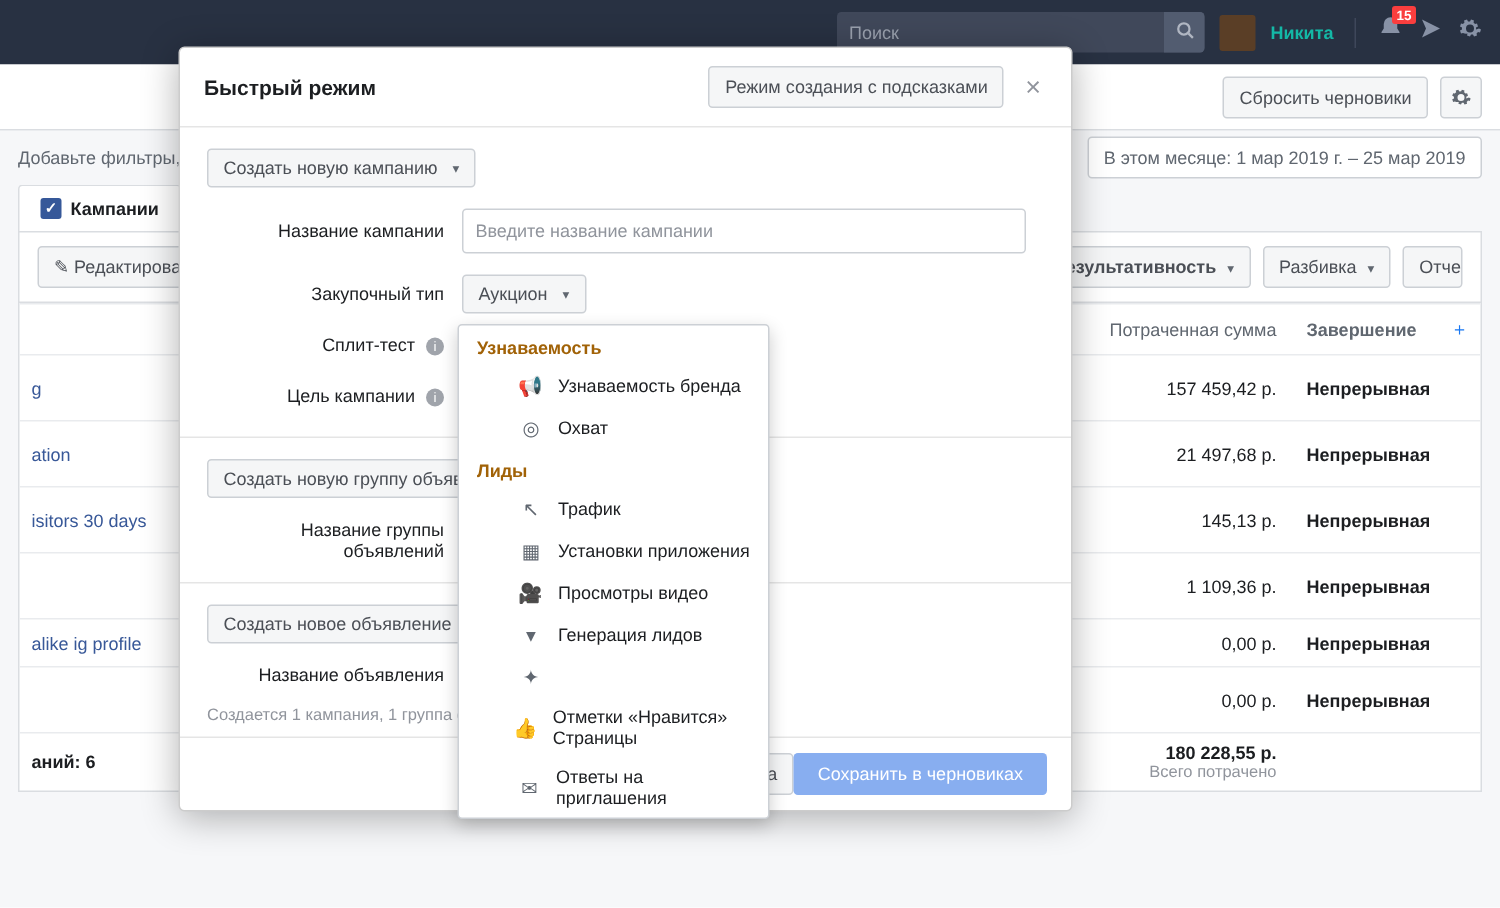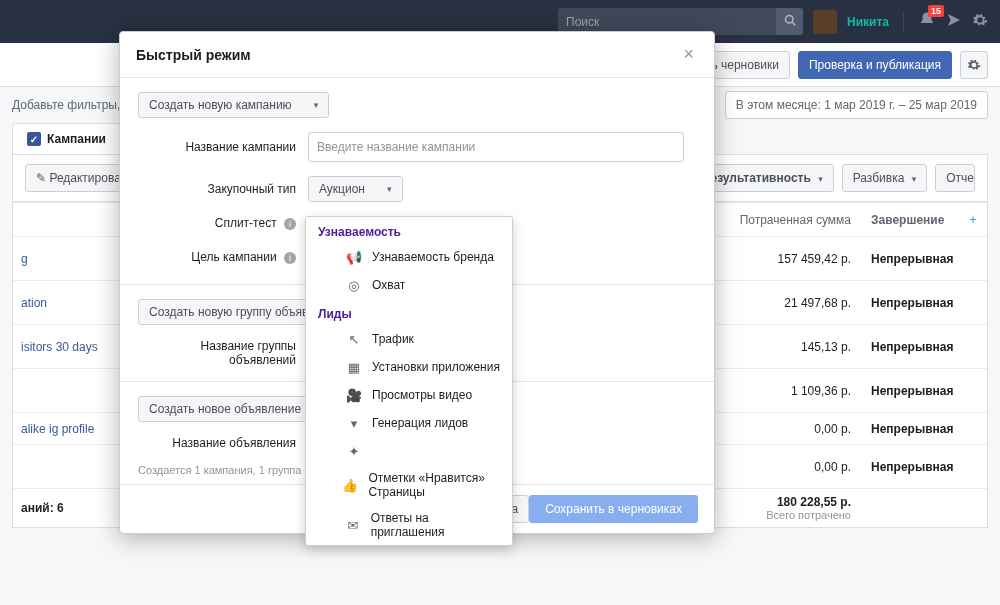--- a/index.html
+++ b/index.html
@@ -71,27 +71,27 @@
   .modal-foot { display:flex; align-items:center; justify-content:flex-end; padding:10px 16px; border-top:1px solid #e5e5e5; }
 
   .section-dd { display:inline-block; }
   .section-sep { height:1px; background:#e5e5e5; margin:14px -18px; }
 
   .form-row { display:flex; align-items:center; margin:14px 0; }
   .form-label { width:170px; text-align:right; padding-right:12px; color:#1c1e21; font-size:12px; }
   .info-dot { display:inline-block; width:12px; height:12px; border-radius:50%; background:#a0a4ab; color:#fff; font-size:9px; line-height:12px; text-align:center; margin-left:4px; }
   .text-input { width:376px; height:30px; border:1px solid #ccd0d5; border-radius:3px; padding:0 8px; font-size:12px; }
   .text-input::placeholder { color:#90949c; }
-  .select-btn { display:inline-flex; align-items:center; background:#f5f6f7; border:1px solid #ccd0d5; border-radius:3px; padding:5px 10px; font-size:12px; color:#4b4f56; cursor:pointer; gap:18px; }
+  .select-btn { display:inline-flex; align-items:center; background:#f5f6f7; border:1px solid #ccd0d5; border-radius:3px; padding:5px 10px; font-size:12px; color:#4b4f56; cursor:pointer; gap:6px; }
 
   .save-btn { background:#88aef0; color:#fff; border:none; border-radius:3px; padding:7px 16px; font-size:12px; cursor:pointer; }
 
   
   .drop { position:absolute; left:305px; top:216px; width:208px; background:#fff; border:1px solid #ccd0d5; border-radius:3px; box-shadow:0 4px 12px rgba(0,0,0,.2); max-height:340px; overflow:auto; }
-  .drop-group { padding:8px 12px 4px; font-weight:bold; color:#4c1d95; font-size:12px; }
+  .drop-group { padding:8px 12px 4px; font-weight:bold; color:#a16207; font-size:12px; }
   .drop-item { display:flex; align-items:center; gap:10px; padding:6px 12px 6px 16px; font-size:12px; color:#1c1e21; cursor:pointer; }
   .drop-item .check { width:14px; text-align:center; color:#1c1e21; font-size:11px; }
   .di-icon { width:16px; height:16px; color:#606770; display:flex; align-items:center; justify-content:center; font-size:13px; }
 
   .foot-note { color:#90949c; font-size:11px; margin-top:6px; }
 
   .truncate { overflow:hidden; white-space:nowrap; text-overflow:ellipsis; }
 </style>
 </head>
 <body>
@@ -124,21 +124,20 @@
   </span>
   <span class="top-icon">
     <svg width="16" height="16" viewBox="0 0 24 24" fill="currentColor">
         <path d="M12 8a4 4 0 1 0 0 8 4 4 0 0 0 0-8zm9 4l2 1-1 3-2-.5a8 8 0 0 1-1.5 1.5l.5 2-3 1-1-2a8 8 0 0 1-2 0l-1 2-3-1 .5-2A8 8 0 0 1 5 16.5L3 17l-1-3 2-1a8 8 0 0 1 0-2L2 10l1-3 2 .5A8 8 0 0 1 6.5 6L6 4l3-1 1 2a8 8 0 0 1 2 0l1-2 3 1-.5 2a8 8 0 0 1 1.5 1.5l2-.5 1 3-2 1a8 8 0 0 1 0 2z"></path>
       </svg>
   </span>
 </div>
 
 <div class="secondbar">
   <button class="btn-outline">Сбросить черновики</button>
-  <button class="btn-primary">Проверка и публикация</button>
   <div class="icon-btn">
     <svg width="14" height="14" viewBox="0 0 24 24" fill="currentColor">
         <path d="M12 8a4 4 0 1 0 0 8 4 4 0 0 0 0-8zm9 4l2 1-1 3-2-.5a8 8 0 0 1-1.5 1.5l.5 2-3 1-1-2a8 8 0 0 1-2 0l-1 2-3-1 .5-2A8 8 0 0 1 5 16.5L3 17l-1-3 2-1a8 8 0 0 1 0-2L2 10l1-3 2 .5A8 8 0 0 1 6.5 6L6 4l3-1 1 2a8 8 0 0 1 2 0l1-2 3 1-.5 2a8 8 0 0 1 1.5 1.5l2-.5 1 3-2 1a8 8 0 0 1 0 2z"></path>
       </svg>
   </div>
 </div>
 
 <div class="filters-row">
   <span>Добавьте фильтры, чтобы у</span>
   <div class="date-range">
@@ -264,20 +263,21 @@
     </div>
     <div class="col-end"></div>
     <div class="col-plus"></div>
   </div>
 </div>
 
 <div class="modal">
   <div class="modal-head">
     <span class="modal-title">Быстрый режим</span>
     <div class="modal-head-right">
+      <button class="btn-outline">Режим создания с подсказками</button>
       <span class="close-x">×</span>
     </div>
   </div>
 
   <div class="modal-body">
     
     <div class="section-dd">
       <button class="select-btn">
         <span>Создать новую кампанию</span>
         <span class="caret">▾</span>

